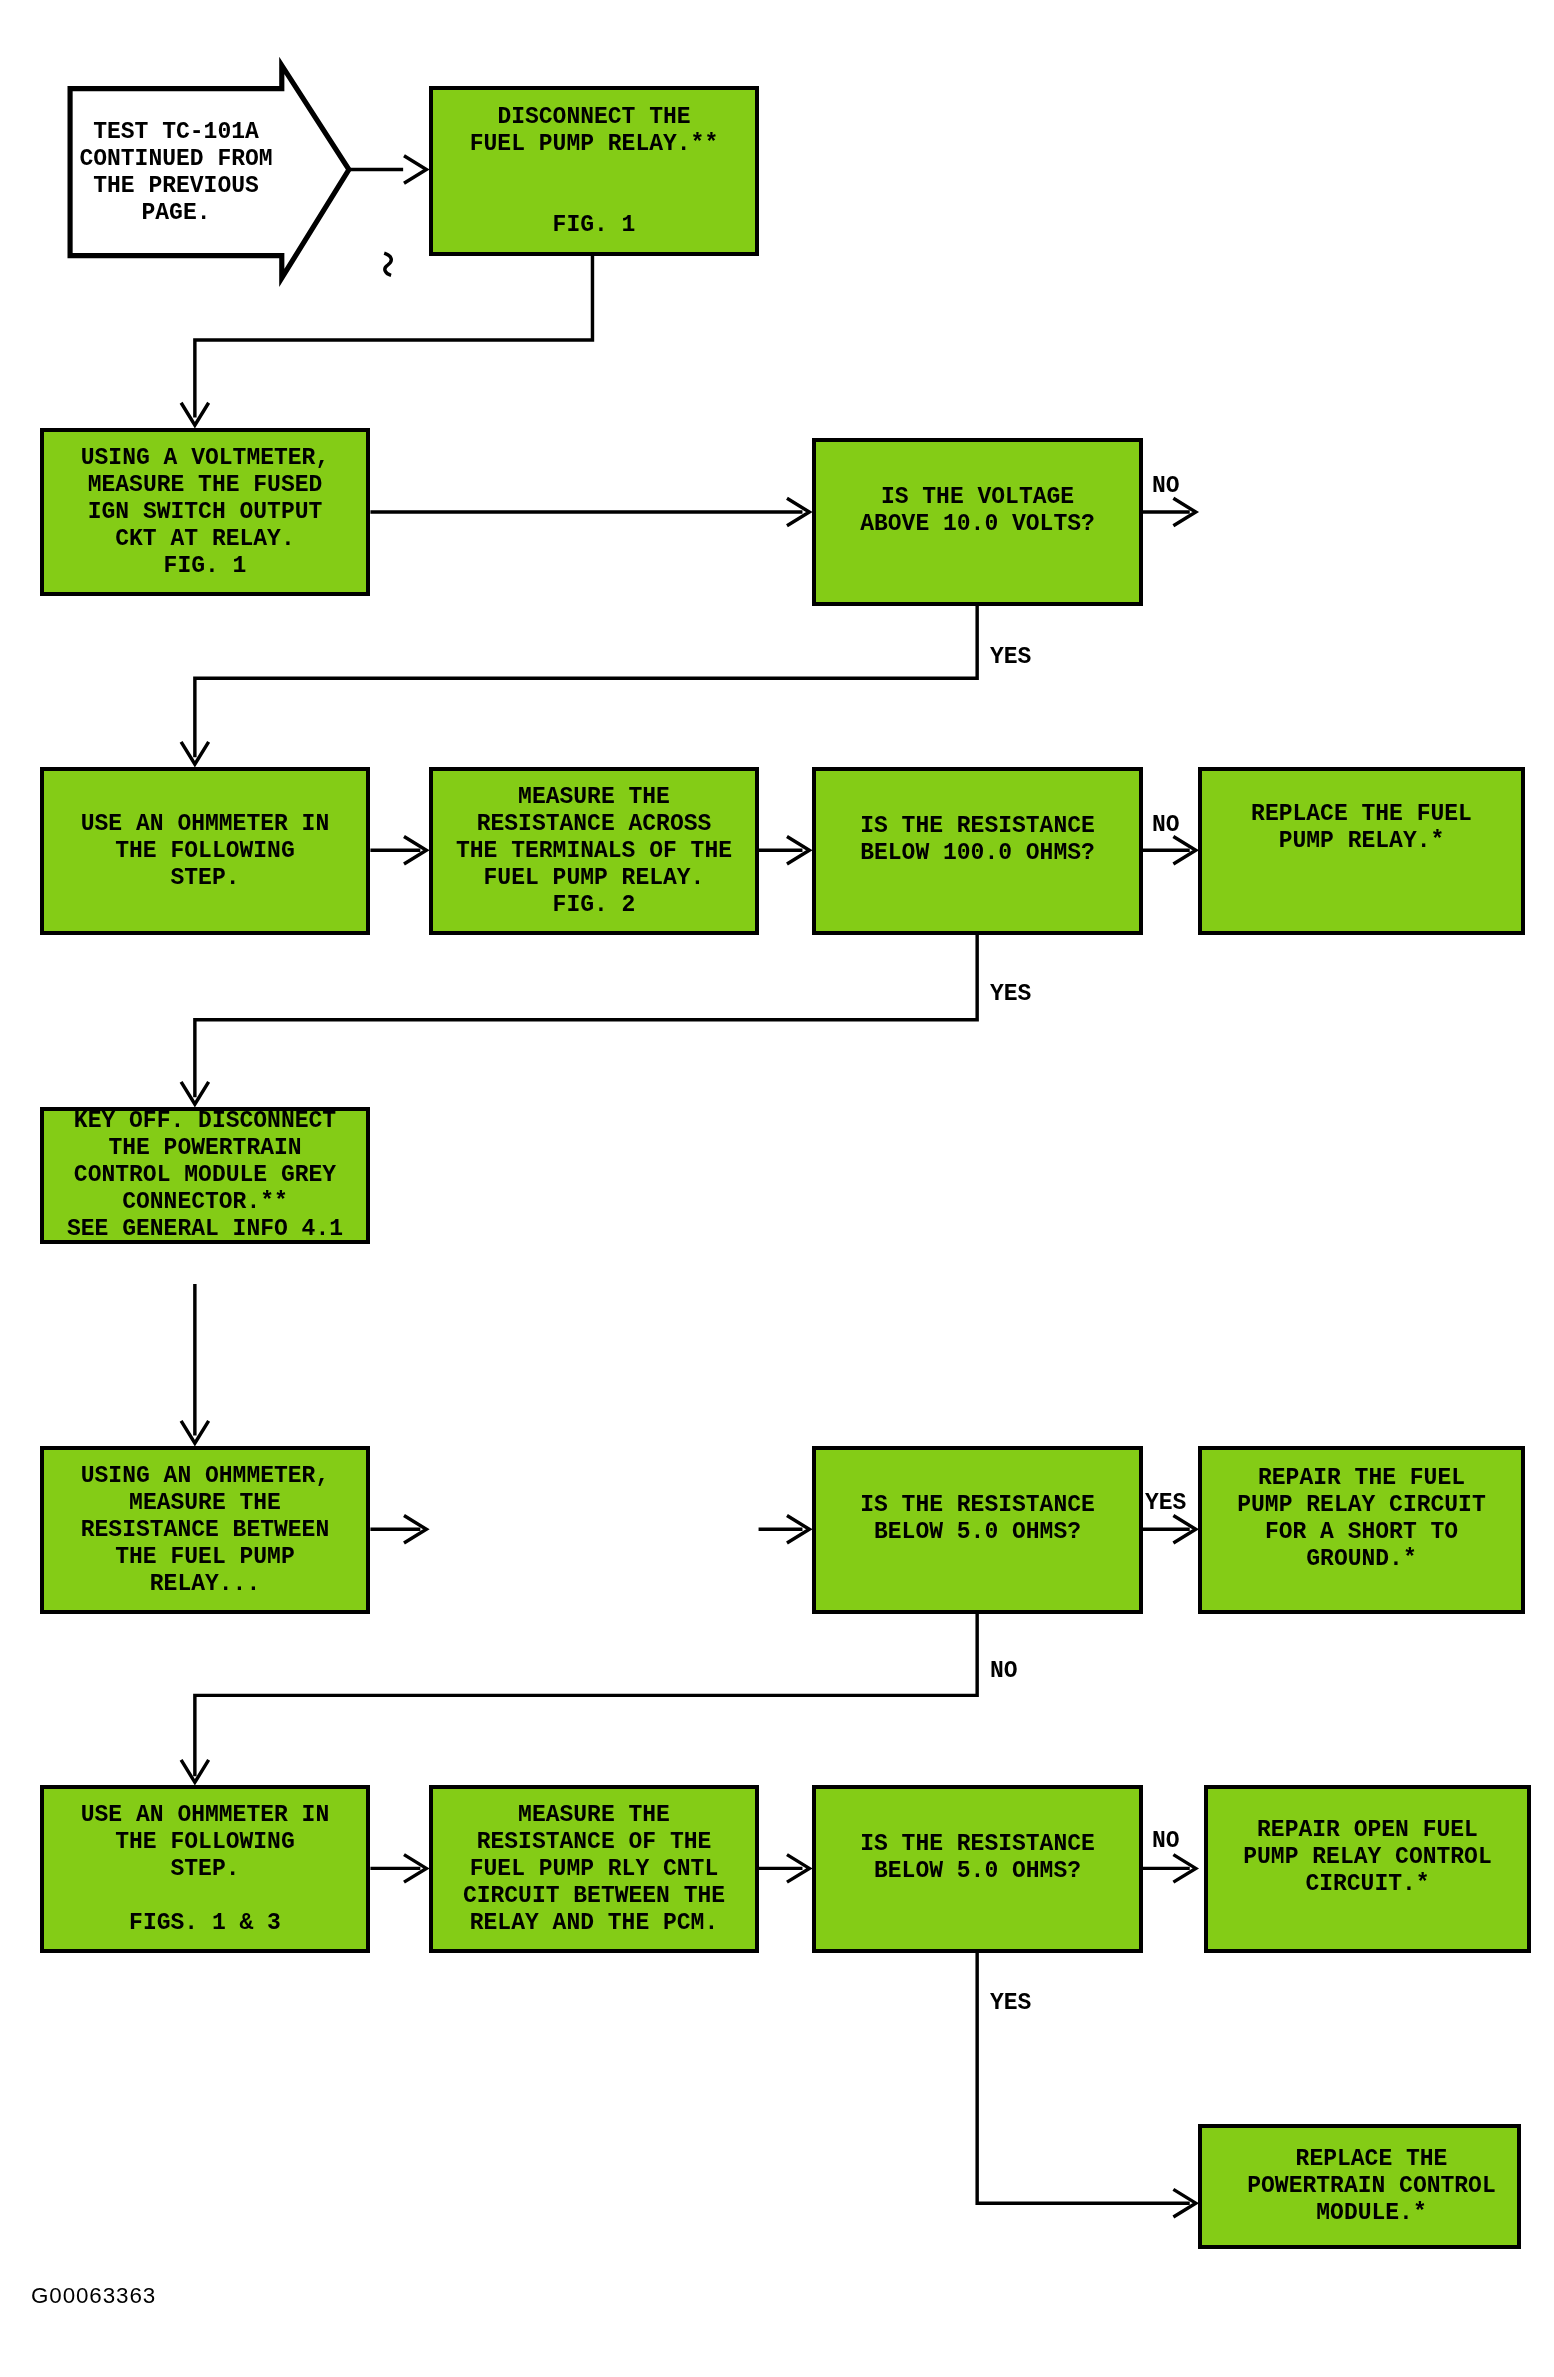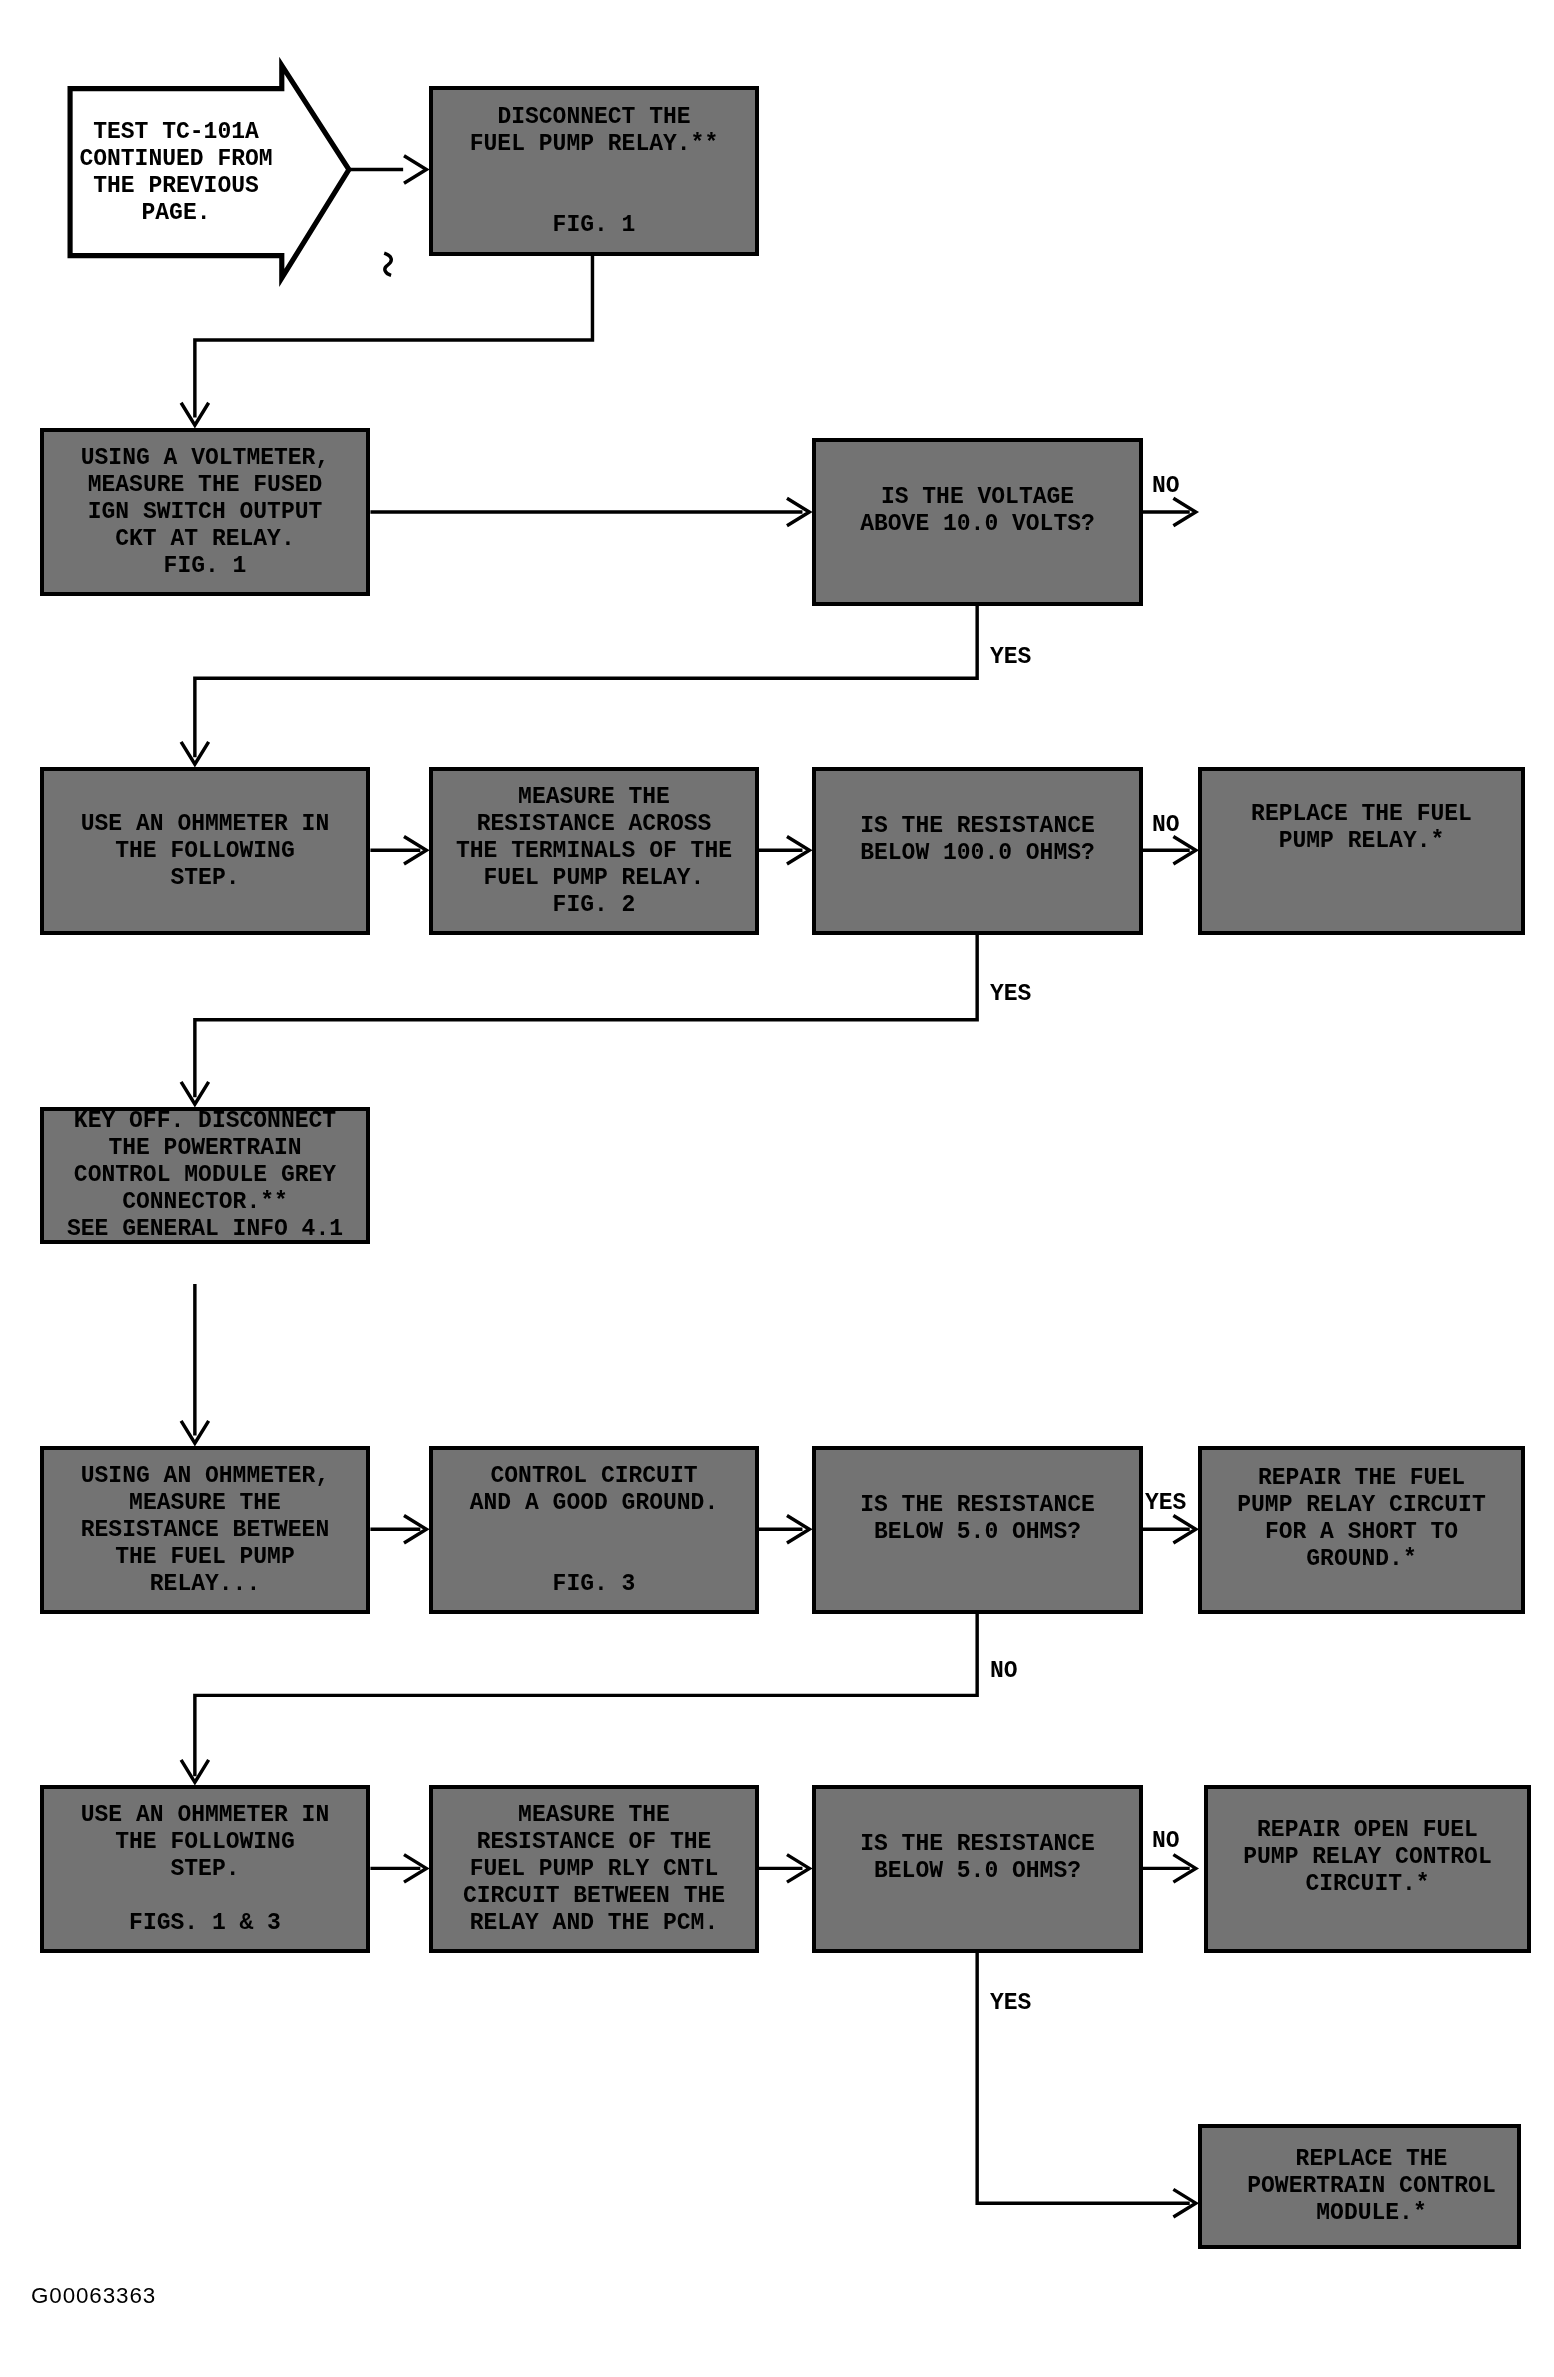--- a/index.html
+++ b/index.html
@@ -1,19 +1,19 @@
 <!DOCTYPE html>
 <html style="font-size:13.8px"><head>
 <meta charset="utf-8">
 <style>
   html,body{margin:0;padding:0;background:#ffffff;}
   #page{position:relative;width:1555px;height:2377px;background:#ffffff;overflow:hidden;
         font-family:"Liberation Mono","DejaVu Sans Mono",monospace;color:#000;border-radius:21px;}
   #wires{position:absolute;left:0;top:0;}
-  .node{position:absolute;background:#737373;border:4.3px solid #000;box-sizing:border-box;
+  .node{position:absolute;background:#84cc16;border:4.3px solid #000;box-sizing:border-box;
         display:flex;align-items:center;justify-content:center;}
   .txt{white-space:pre-line;text-align:center;font-weight:700;font-size:23px;line-height:27px;
        letter-spacing:0px;}
   .plain{position:absolute;display:flex;align-items:center;justify-content:center;}
   .up1{margin-bottom:22.4px;}
   .up2{margin-bottom:46px;}
   .elabel{position:absolute;font-weight:700;font-size:23px;line-height:27px;white-space:pre;}
   #figure-label{position:absolute;left:31px;top:2283px;
        font-family:"Liberation Sans","DejaVu Sans",sans-serif;font-size:22.4px;letter-spacing:0.9px;}
 </style>
@@ -116,27 +116,20 @@
 SEE GENERAL INFO 4.1</div>
   </div>
 
   <div class="node" style="left:40px;top:1446px;width:330px;height:168px;">
     <div class="txt">USING AN OHMMETER,
 MEASURE THE
 RESISTANCE BETWEEN
 THE FUEL PUMP
 RELAY...</div>
   </div>
-  <div class="node" style="left:429px;top:1446px;width:330px;height:168px;">
-    <div class="txt">CONTROL CIRCUIT
-AND A GOOD GROUND.
-
-
-FIG. 3</div>
-  </div>
   <div class="node" style="left:812px;top:1446px;width:331px;height:168px;">
     <div class="txt up1">IS THE RESISTANCE
 BELOW 5.0 OHMS?</div>
   </div>
   <div class="node" style="left:1198px;top:1446px;width:327px;height:168px;">
     <div class="txt up1">REPAIR THE FUEL
 PUMP RELAY CIRCUIT
 FOR A SHORT TO
 GROUND.*</div>
   </div>

